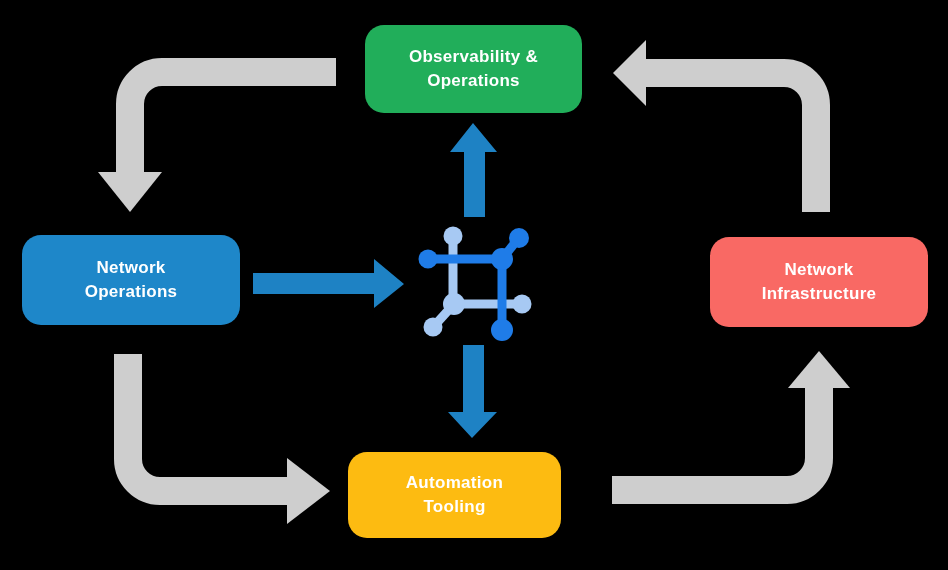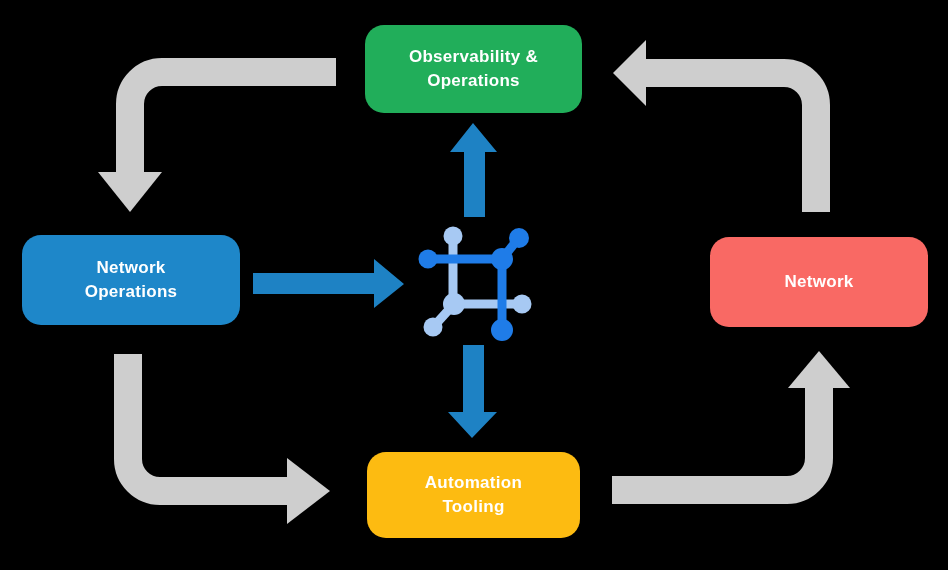--- a/index.html
+++ b/index.html
@@ -29,21 +29,21 @@
     text-align: center;
     color: #ffffff;
     font-size: 17px;
     font-weight: 600;
     line-height: 24px;
     letter-spacing: 0.3px;
   }
   .node-observability { left: 365px; top: 25px;  width: 217px; height: 88px; }
   .node-operations    { left: 22px;  top: 235px; width: 218px; height: 90px; }
   .node-infrastructure{ left: 710px; top: 237px; width: 218px; height: 90px; }
-  .node-tooling       { left: 367px; top: 452px; width: 213px; height: 86px; }
+  .node-tooling       { left: 348px; top: 452px; width: 213px; height: 86px; }
   .center-icon {
     position: absolute;
     left: 415px; top: 225px;
     width: 120px; height: 120px;
   }
 </style>
 </head>
 <body>
 
 <div class="canvas" style="background: rgb(0, 0, 0);">
@@ -109,20 +109,21 @@
     <span>Operations</span>
   </div>
 
   <div class="node node-operations" style="background: rgb(30, 135, 201);">
     <span>Network</span>
     <span>Operations</span>
   </div>
 
   <div class="node node-infrastructure" style="background: rgb(249, 105, 100);">
     <span>Network</span>
+    <span>Infrastructure</span>
   </div>
 
   <div class="node node-tooling" style="background: rgb(253, 187, 17);">
     <span>Automation</span>
     <span>Tooling</span>
   </div>
 
 </div>
 
 </body></html>

